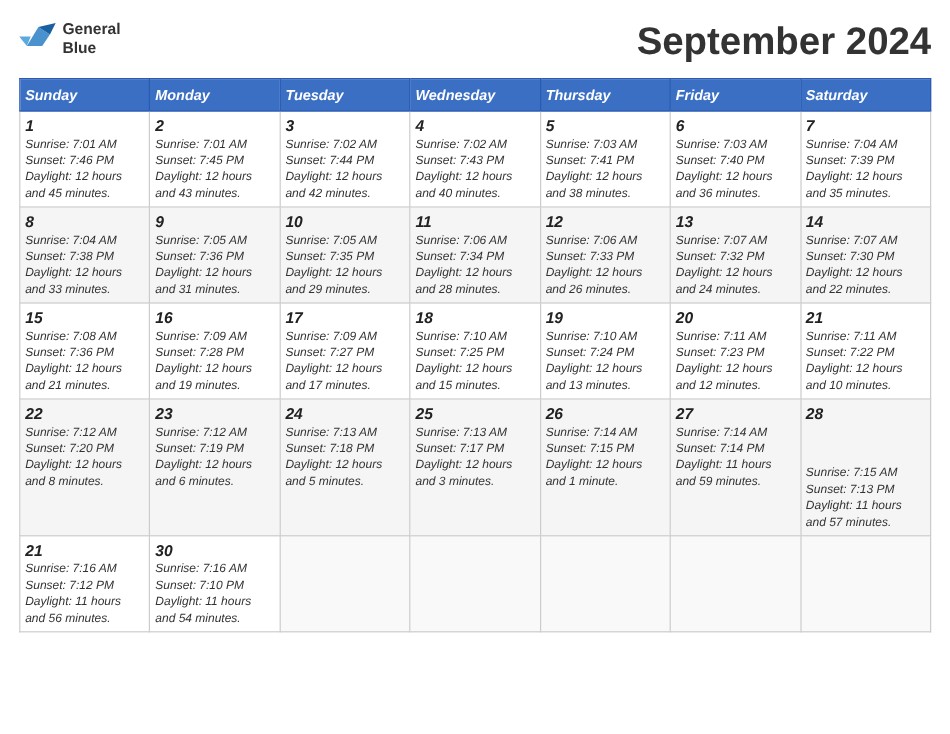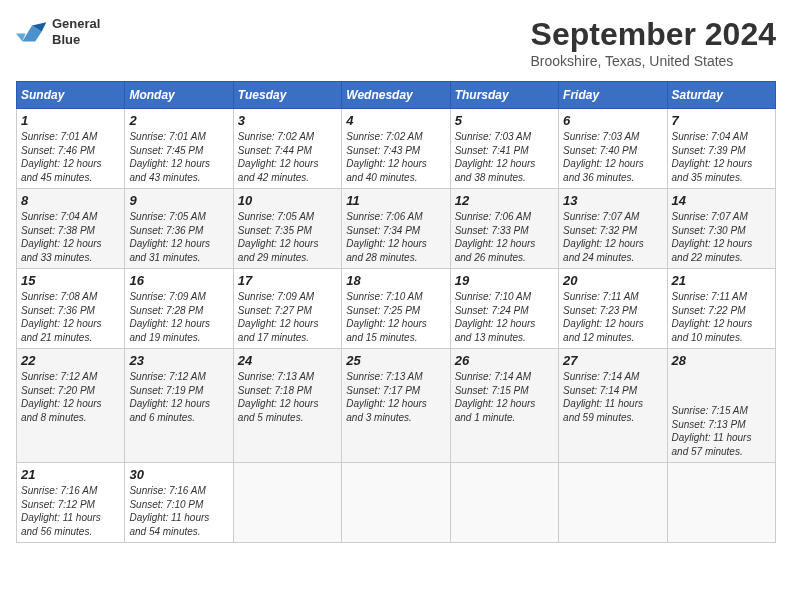--- a/index.html
+++ b/index.html
@@ -11,21 +11,21 @@
       padding: 16px;
     }
     .header {
       display: flex;
       justify-content: space-between;
       align-items: flex-start;
       margin-bottom: 12px;
     }
     .logo {
       display: flex;
-      align-items: flex-end;
+      align-items: flex-start;
       gap: 4px;
     }
     .logo-text {
       font-size: 13px;
       font-weight: bold;
       color: #333;
       line-height: 1.2;
     }
     .logo-bird {
       width: 32px;
@@ -93,21 +93,20 @@
       <polygon points="20,8 38,4 32,16" fill="#1a5fa0"></polygon>
       <polygon points="8,28 0,18 12,18" fill="#5aaae0"></polygon>
     </svg>
     <div class="logo-text">
       <div>General</div>
       <div>Blue</div>
     </div>
   </div>
   <div class="title-section">
     <div class="month-title">September 2024</div>
-    <div class="location">Brookshire, Texas, United States</div>
   </div>
 </div>
 
 <table>
   <thead>
     <tr>
     <th>Sunday</th>
         <th>Monday</th>
         <th>Tuesday</th>
         <th>Wednesday</th>

